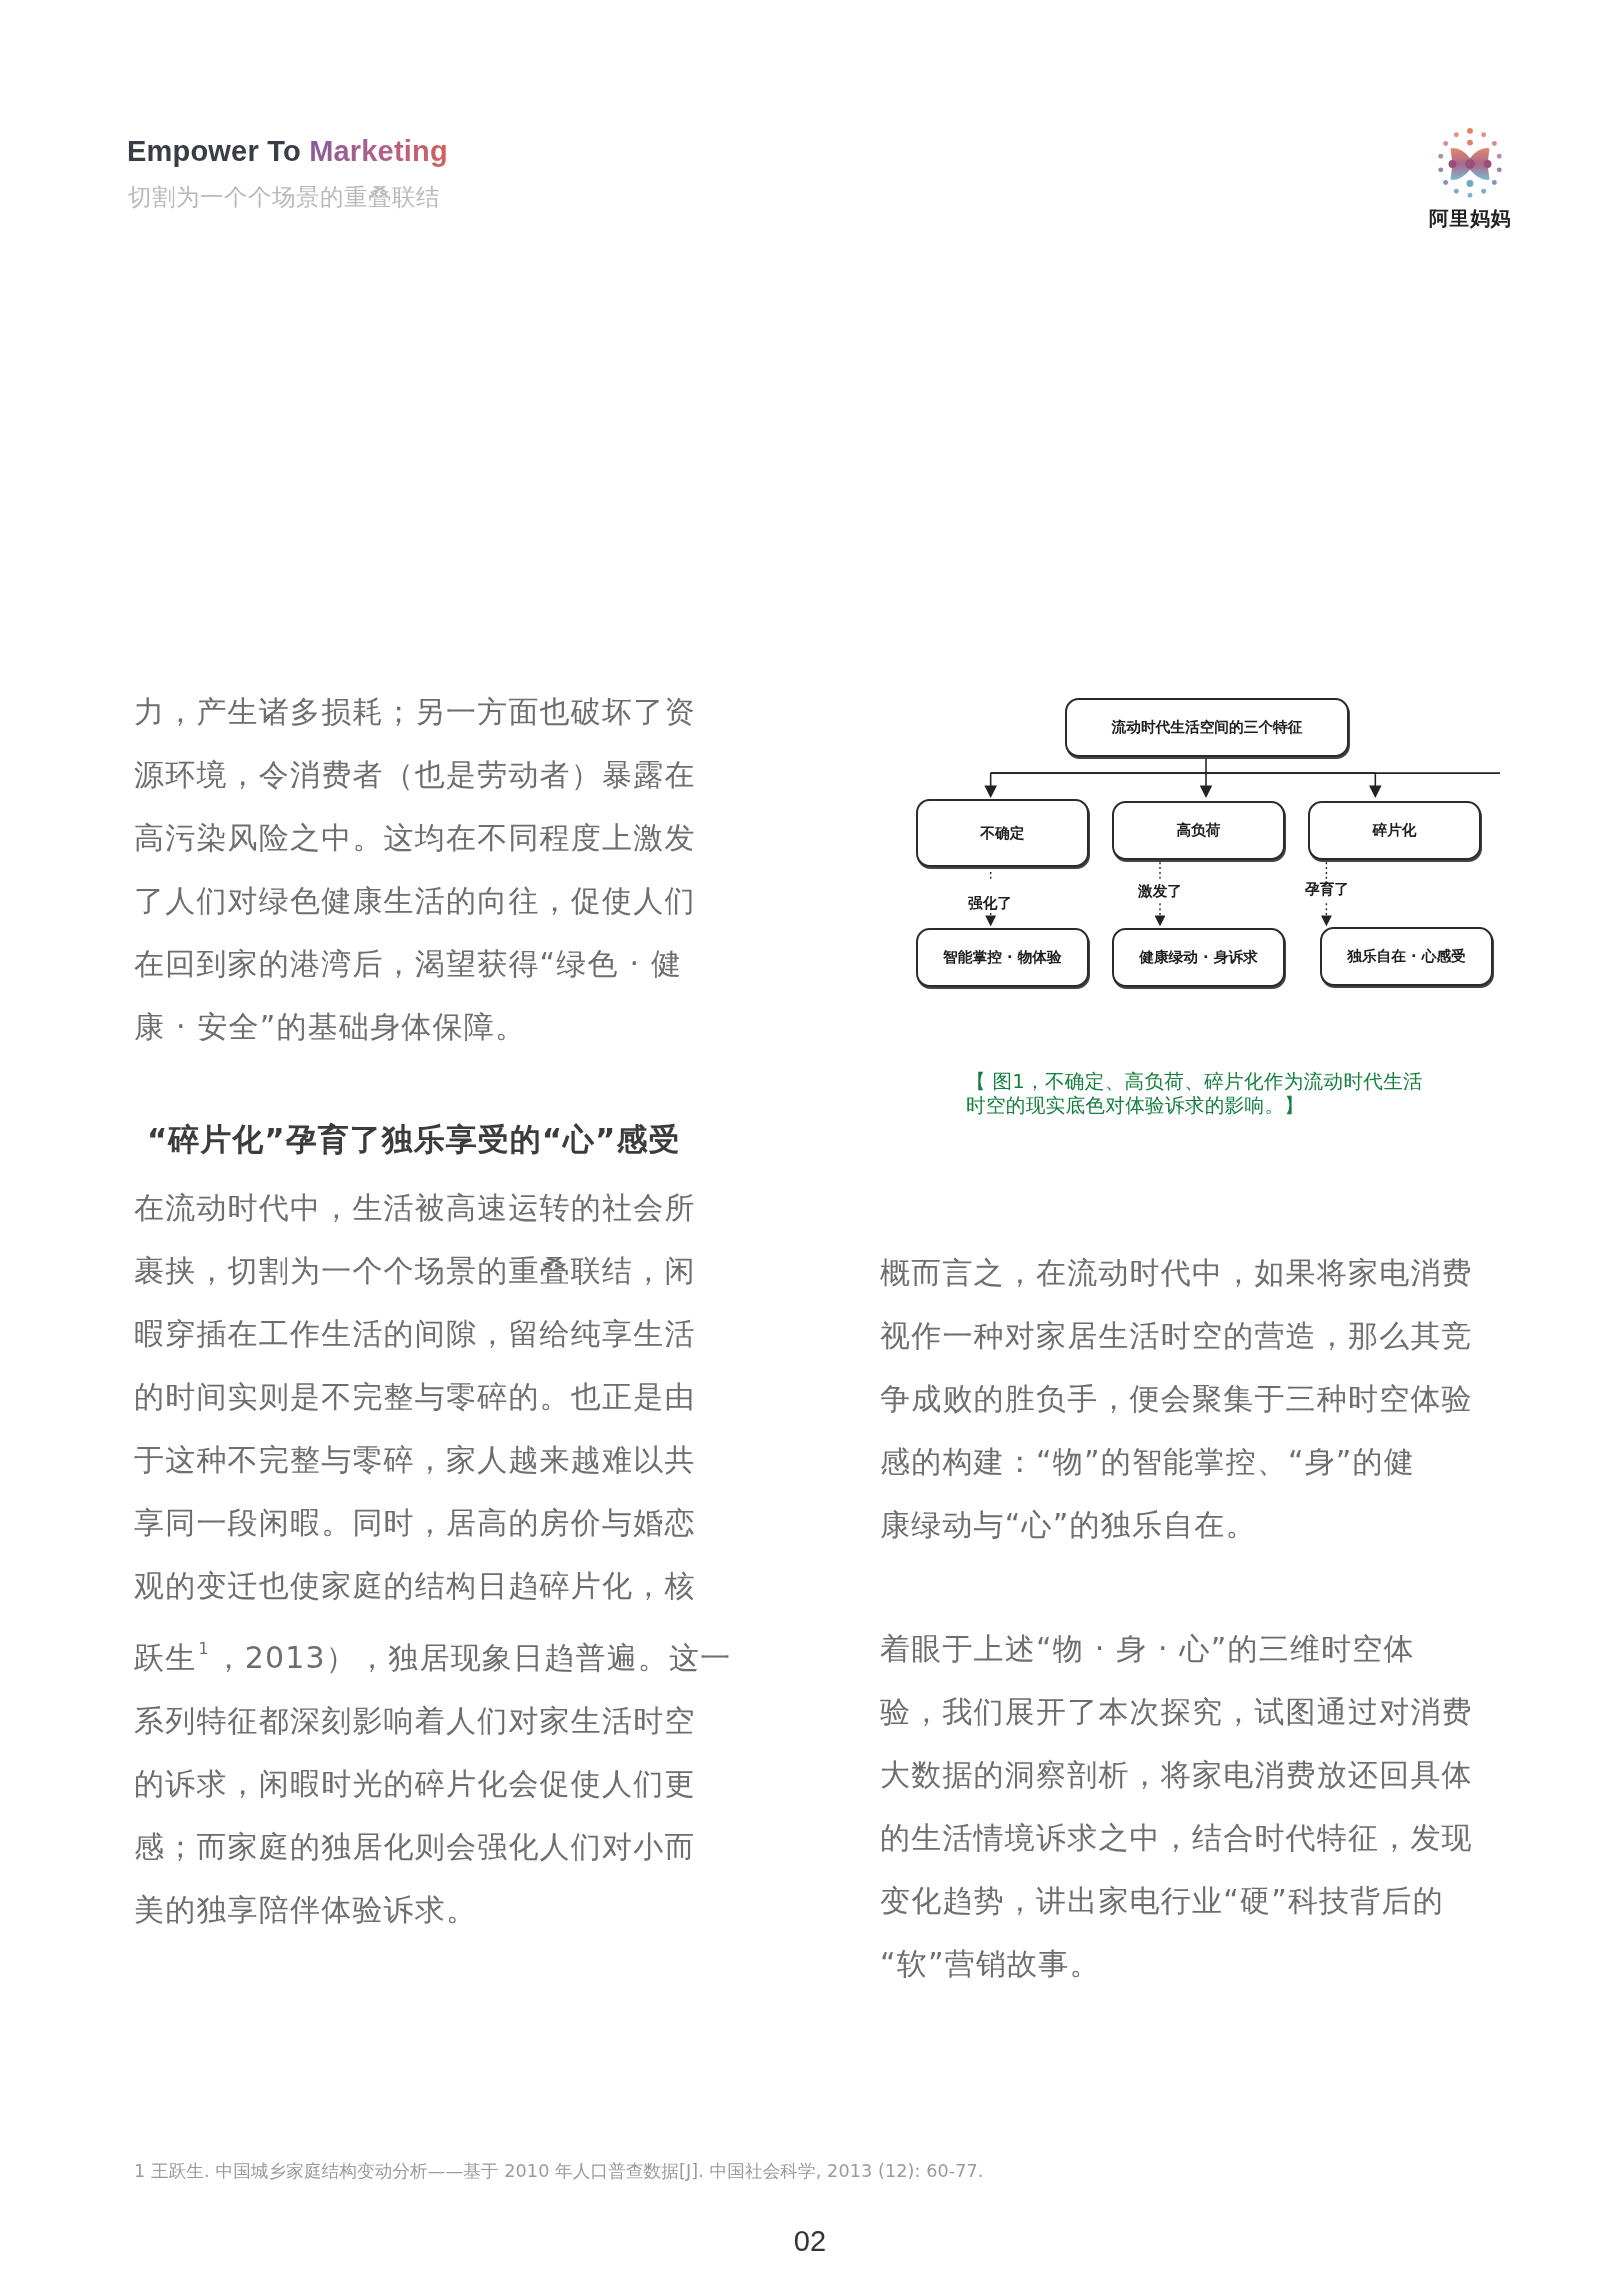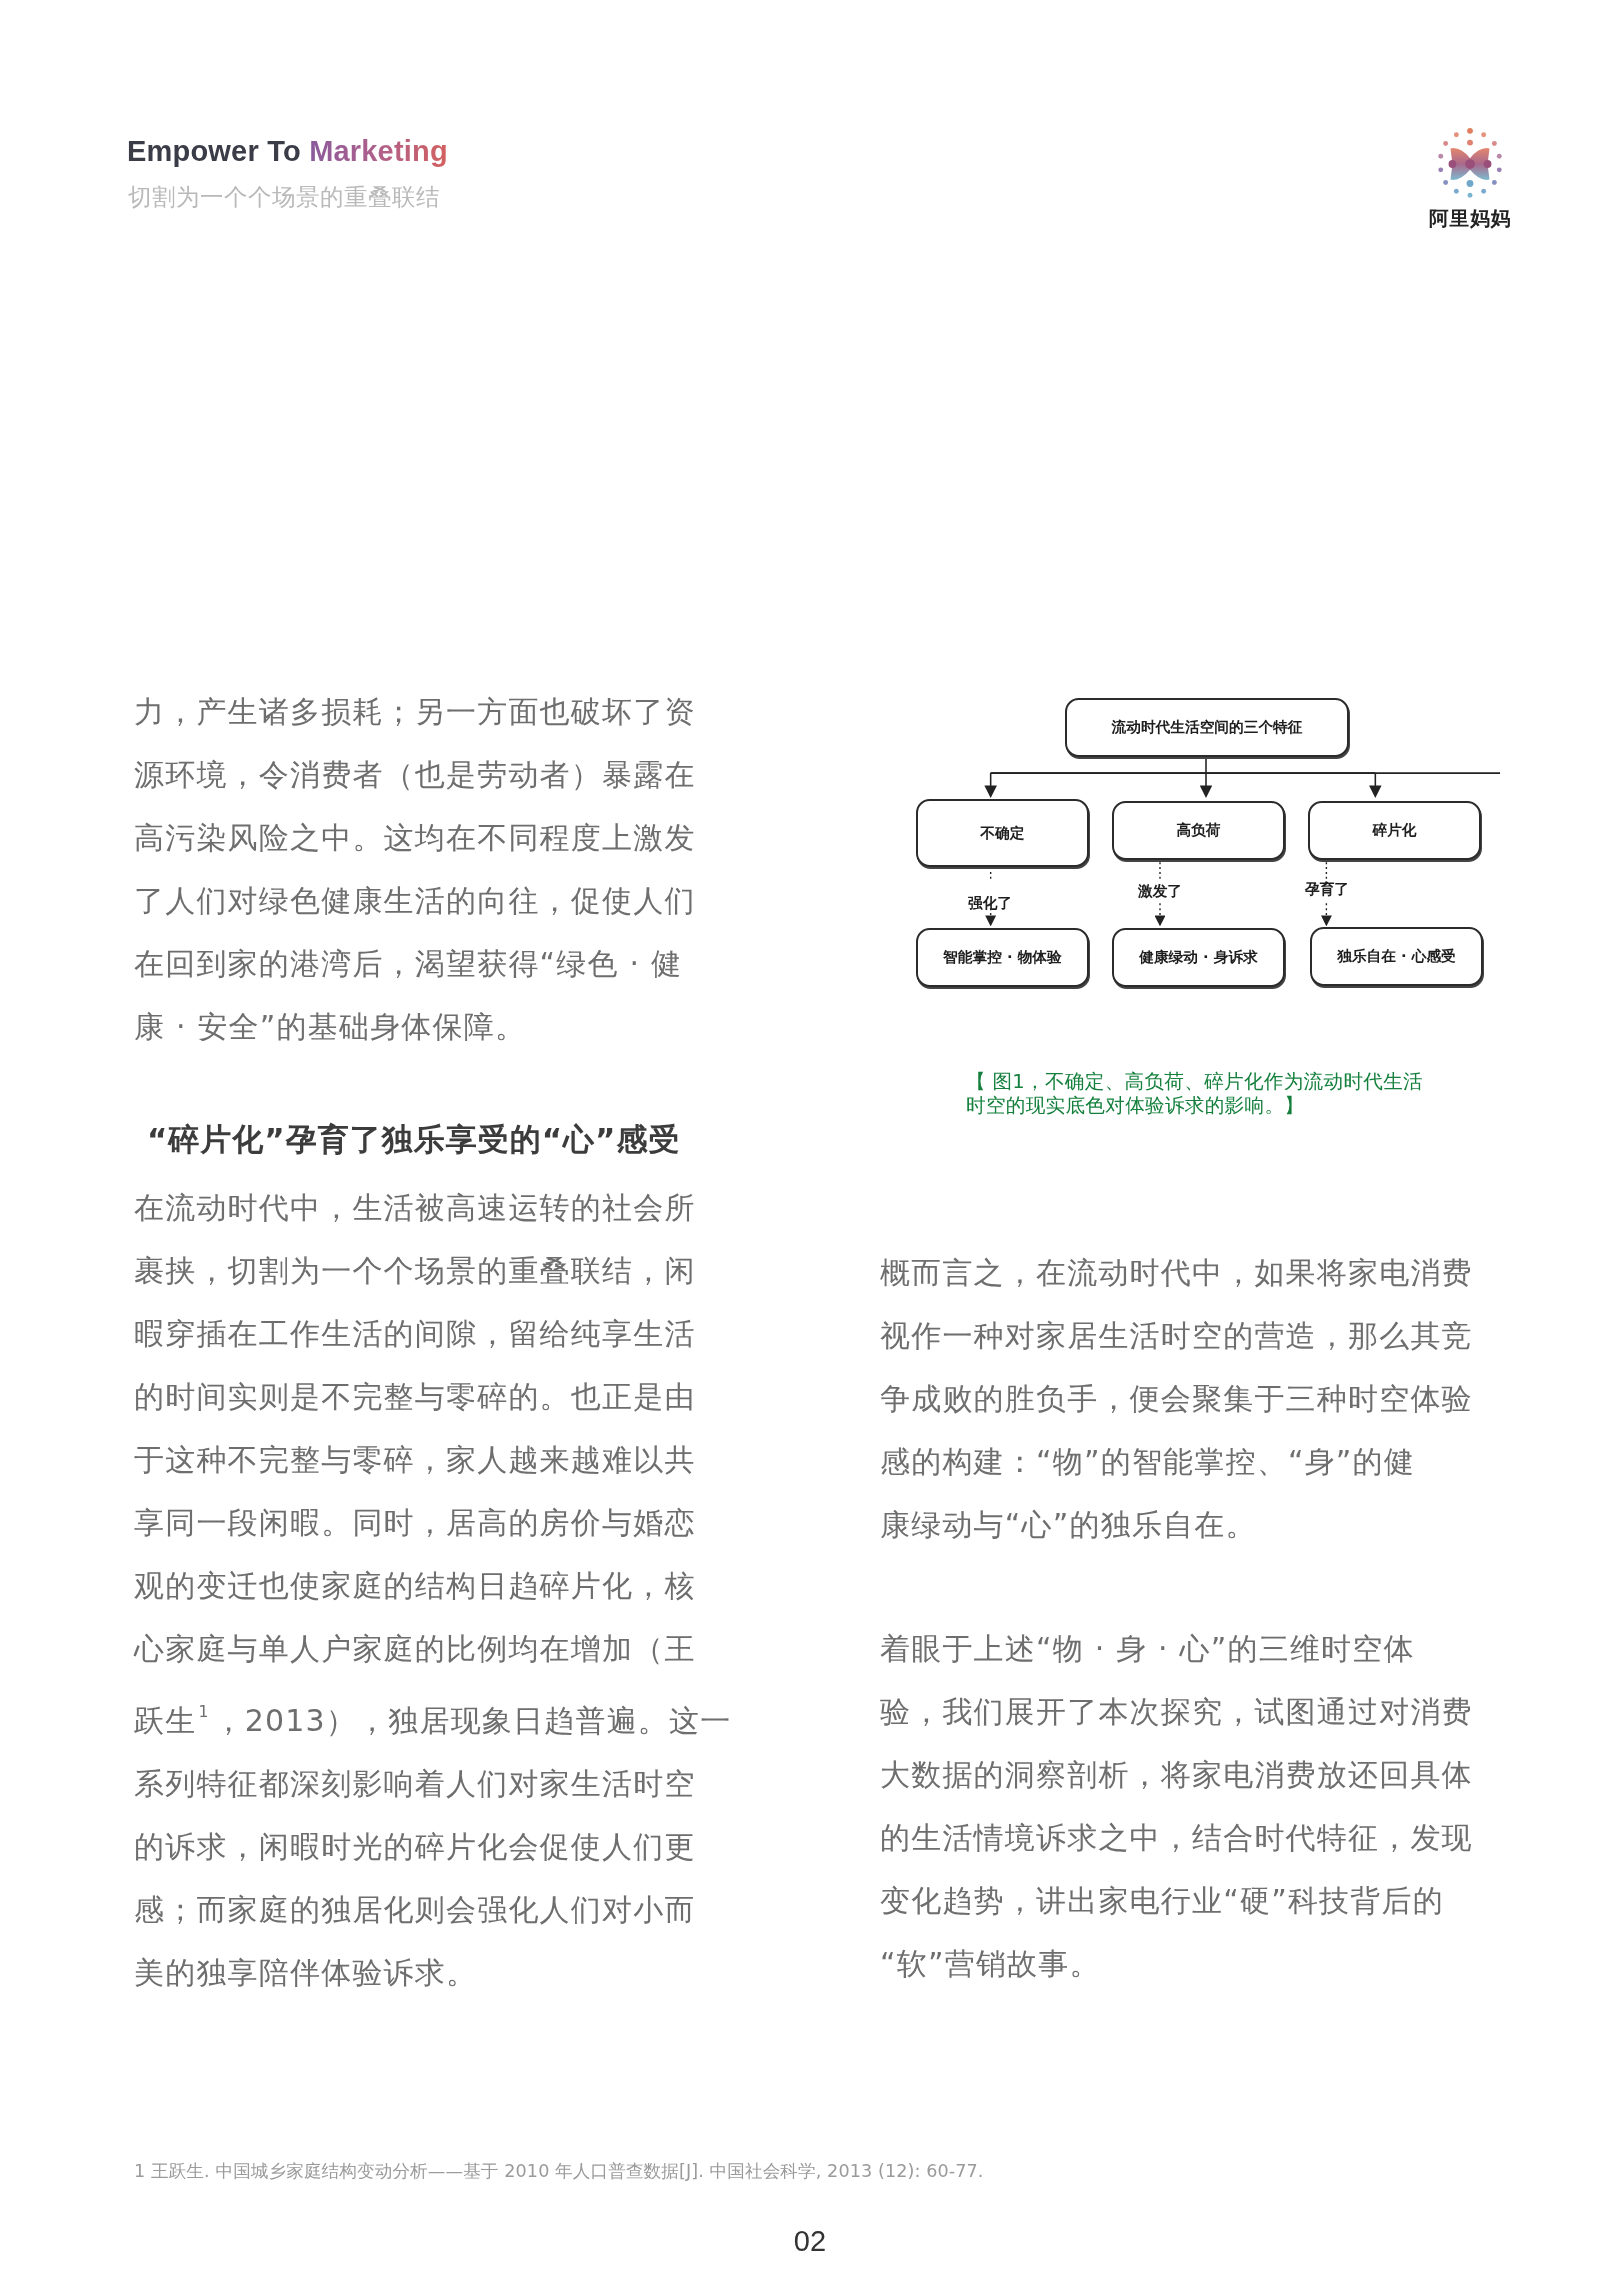--- a/index.html
+++ b/index.html
@@ -128,21 +128,20 @@
 <div class="abs section-heading">“碎片化”孕育了独乐享受的“心”感受</div>
 
 <div class="abs col left-col2">
   <p>在流动时代中，生活被高速运转的社会所</p>
   <p>裹挟，切割为一个个场景的重叠联结，闲</p>
   <p>暇穿插在工作生活的间隙，留给纯享生活</p>
   <p>的时间实则是不完整与零碎的。也正是由</p>
   <p>于这种不完整与零碎，家人越来越难以共</p>
   <p>享同一段闲暇。同时，居高的房价与婚恋</p>
   <p>观的变迁也使家庭的结构日趋碎片化，核</p>
-  <p>心家庭与单人户家庭的比例均在增加（王</p>
   <p><span>跃生</span><sup class="fn">1</sup><span>，2013），独居现象日趋普遍。这一</span></p>
   <p>系列特征都深刻影响着人们对家生活时空</p>
   <p>的诉求，闲暇时光的碎片化会促使人们更</p>
   <p>感；而家庭的独居化则会强化人们对小而</p>
   <p>美的独享陪伴体验诉求。</p>
 </div>
 
 <div class="abs diagram">
   <svg width="588" height="323" viewBox="0 0 600 330">
     <defs>
@@ -172,21 +171,21 @@
   <div class="dbox" style="left:3.9px; top:113px; width:173px; height:68px;">不确定</div>
   <div class="dbox" style="left:200px; top:115px; width:173px; height:59px;">高负荷</div>
   <div class="dbox" style="left:396px; top:115px; width:173px; height:59px;">碎片化</div>
 
   <div class="dlabel" style="left:29px; top:196px;margin-top:12px;">强化了</div>
   <div class="dlabel" style="left:199px; top:196px;">激发了</div>
   <div class="dlabel" style="left:366px; top:194px;">孕育了</div>
 
   <div class="dbox" style="left:3.9px; top:242px; width:173px; height:59px;">智能掌控 · 物体验</div>
   <div class="dbox" style="left:200px; top:242px; width:173px; height:59px;">健康绿动 · 身诉求</div>
-  <div class="dbox" style="left:398px; top:241px; width:173px; height:59px;">独乐自在 · 心感受</div>
+  <div class="dbox" style="left:408px; top:241px; width:173px; height:59px;">独乐自在 · 心感受</div>
 </div>
 
 <div class="abs caption">
   <p>【 图1，不确定、高负荷、碎片化作为流动时代生活</p>
   <p>时空的现实底色对体验诉求的影响。】</p>
 </div>
 
 <div class="abs col right-col">
   <p>概而言之，在流动时代中，如果将家电消费</p>
   <p>视作一种对家居生活时空的营造，那么其竞</p>

